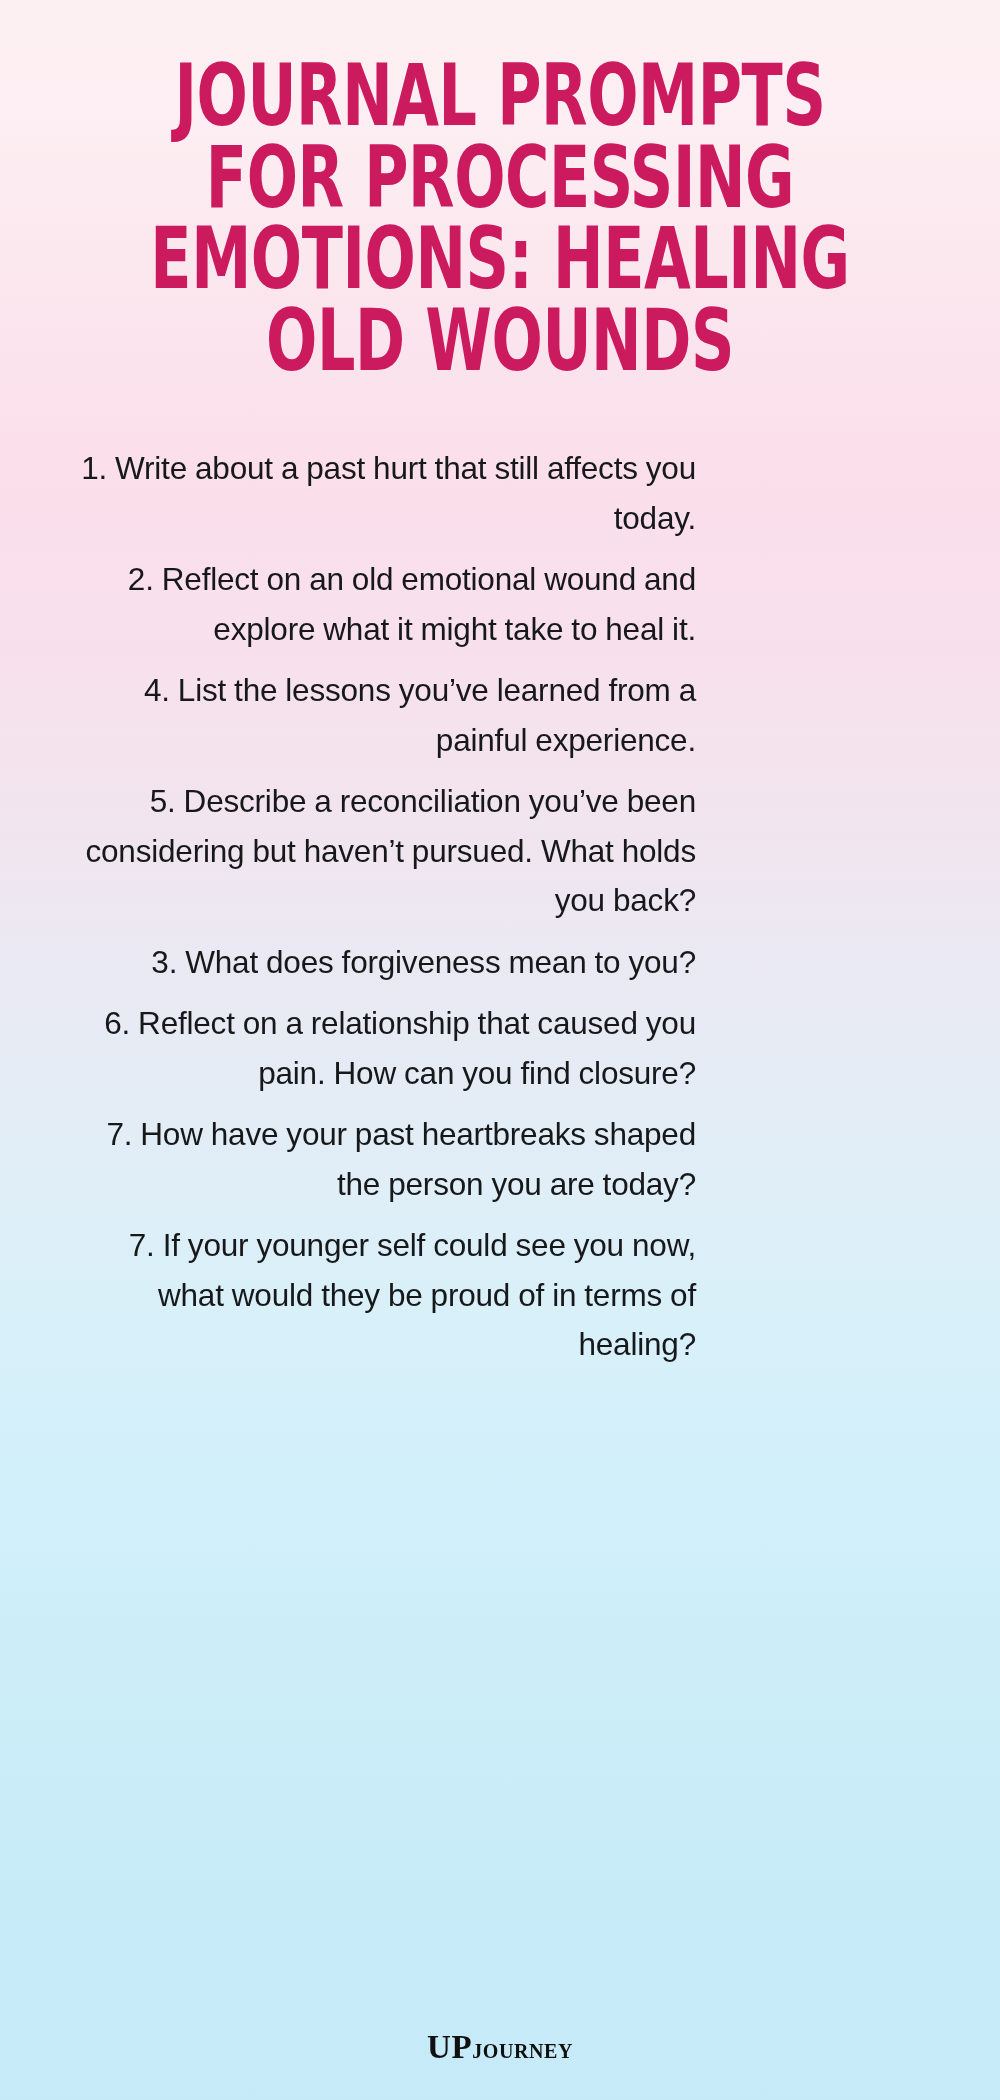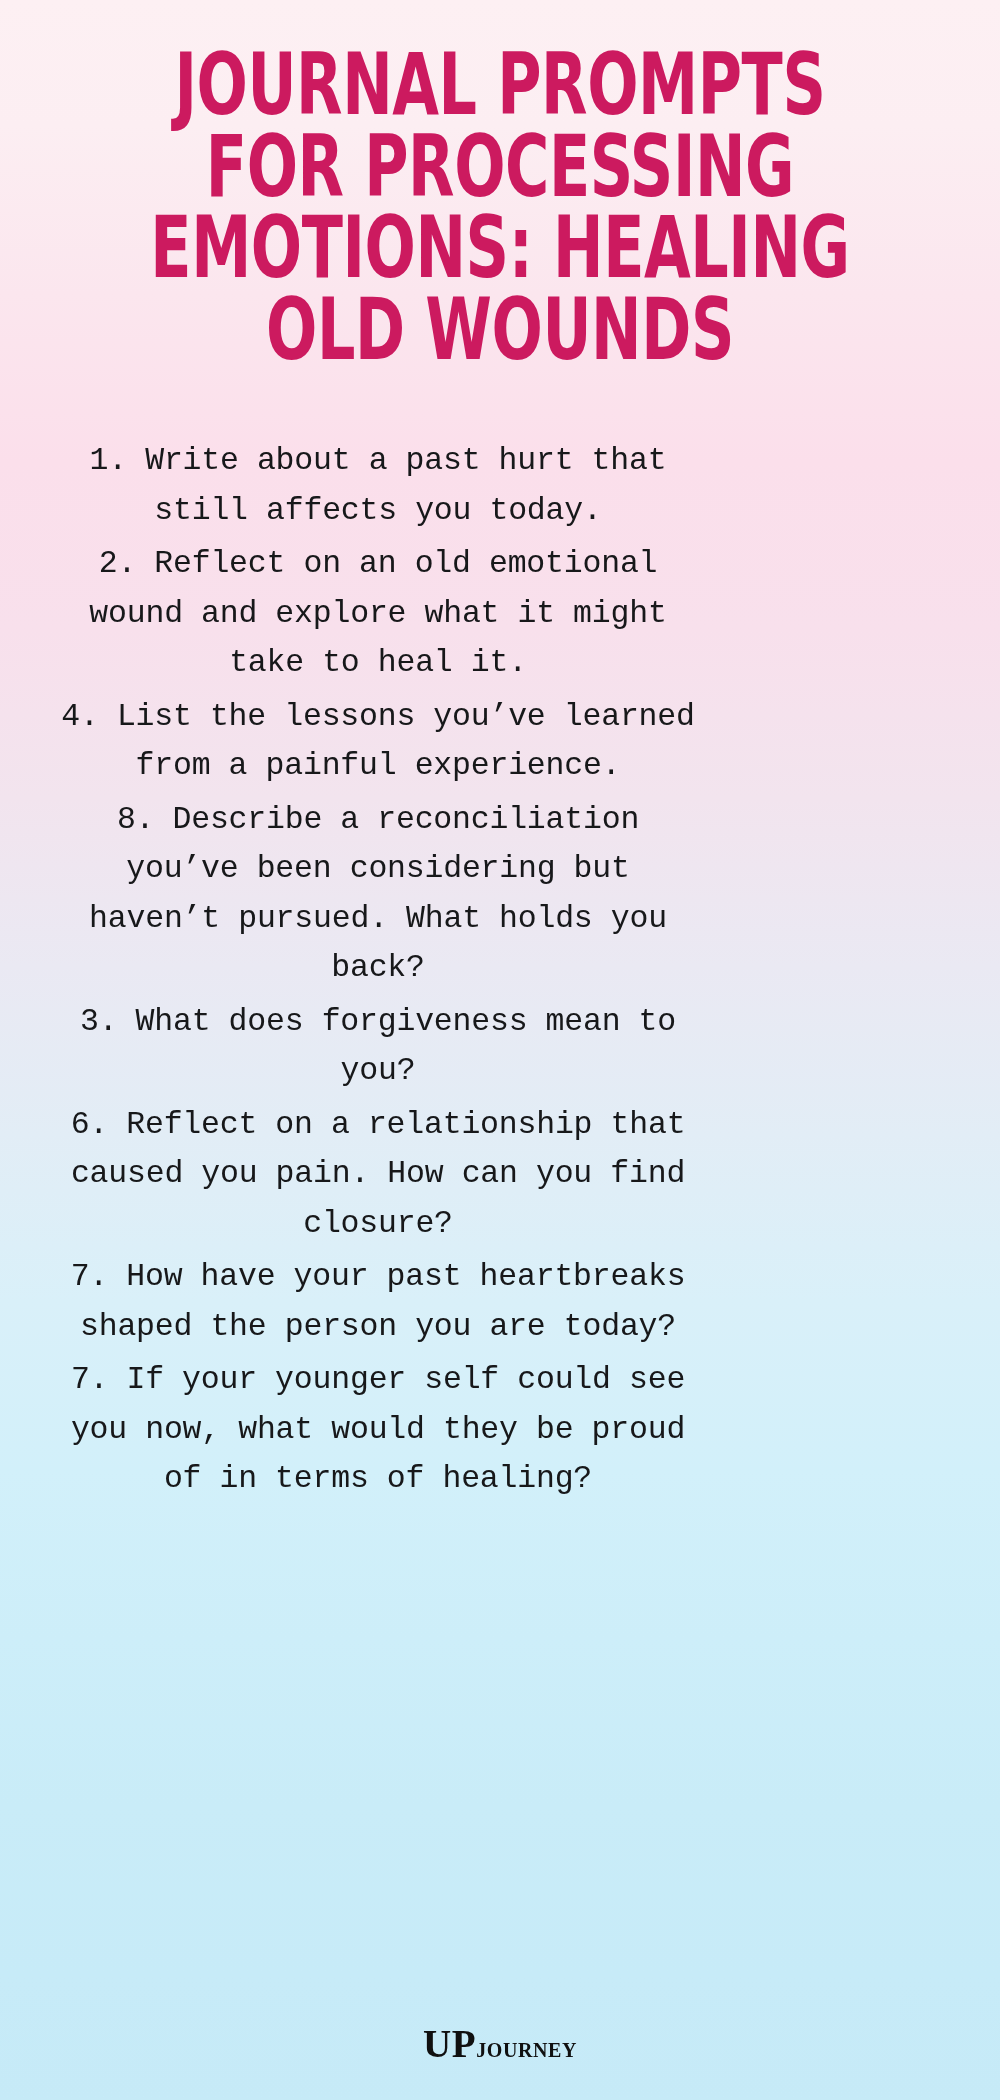--- a/index.html
+++ b/index.html
@@ -35,21 +35,21 @@
       #c9ecf8 86%,
       #c7ebf8 94%,
       #c6eaf7 100%
     );
     overflow: hidden;
   }
 
   
   .title-block {
     position: absolute;
-    top: 44px;
+    top: 55px;
     left: 0;
     width: 1000px;
     text-align: center;
     padding: 0 36px;
     box-sizing: border-box;
   }
   .title-line {
     display: block;
     font-family: "Liberation Sans Narrow", "DejaVu Sans Condensed", "Liberation Sans", sans-serif;
     font-weight: 700;
@@ -69,29 +69,29 @@
   .prompts {
     position: absolute;
     top: 432px;
     left: 48px;
     width: 660px;
     margin: 0;
     padding: 0;
     list-style: none;
   }
   .prompt {
-    font-family: Liberation Mono, monospace;
+    font-family: Liberation Sans, sans-serif;
     font-size: 31.5px;
     line-height: 49.5px;
     letter-spacing: -0.2px;
     color: #17181a;
     font-weight: 400;
-    margin: 4px;
+    margin: 12px;
     padding: 0;
-    text-align: center;
+    text-align: right;
     word-spacing: -0.5px;
   }
 
   
   .footer {
     position: absolute;
     bottom: 34px;
     left: 0;
     width: 1000px;
     text-align: center;
@@ -99,21 +99,21 @@
   .logo {
     display: inline-block;
     font-family: "Liberation Serif", "DejaVu Serif", serif;
     font-size: 29px;
     font-weight: 700;
     letter-spacing: 0.6px;
     color: #101010;
     white-space: nowrap;
   }
   .logo .logo-up {
-    font-size: 39px;
+    font-size: 33px;
     font-weight: 700;
   }
   .logo .logo-journey {
     font-size: 20px;
     font-weight: 700;
   }
 </style>
 </head>
 <body>
 
@@ -123,21 +123,21 @@
     <span class="title-line">JOURNAL PROMPTS</span>
     <span class="title-line">FOR PROCESSING</span>
     <span class="title-line">EMOTIONS: HEALING</span>
     <span class="title-line">OLD WOUNDS</span>
   </div>
 
   <ol class="prompts">
     <li class="prompt">1. Write about a past hurt that still affects you today.</li>
     <li class="prompt">2. Reflect on an old emotional wound and explore what it might take to heal it.</li>
     <li class="prompt">4. List the lessons you’ve learned from a painful experience.</li>
-    <li class="prompt">8. Describe a reconciliation you’ve been considering but haven’t pursued. What holds you back?</li>
+    <li class="prompt">5. Describe a reconciliation you’ve been considering but haven’t pursued. What holds you back?</li>
     <li class="prompt">3. What does forgiveness mean to you?</li>
     <li class="prompt">6. Reflect on a relationship that caused you pain. How can you find closure?</li>
     <li class="prompt">7. How have your past heartbreaks shaped the person you are today?</li>
     <li class="prompt">7. If your younger self could see you now, what would they be proud of in terms of healing?</li>
   </ol>
 
   <div class="footer">
     <span class="logo"><span class="logo-up">UP</span><span class="logo-journey">JOURNEY</span></span>
   </div>
 

